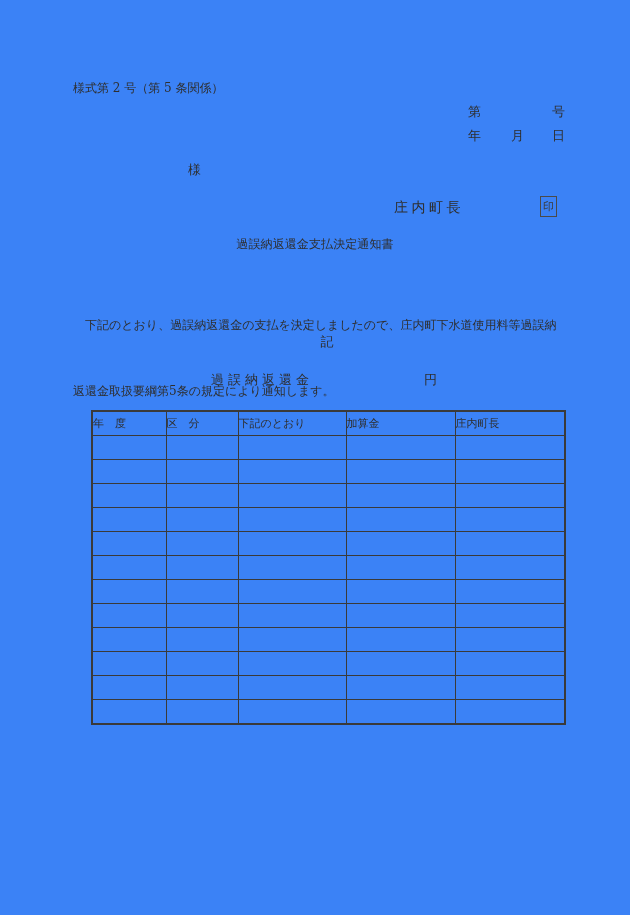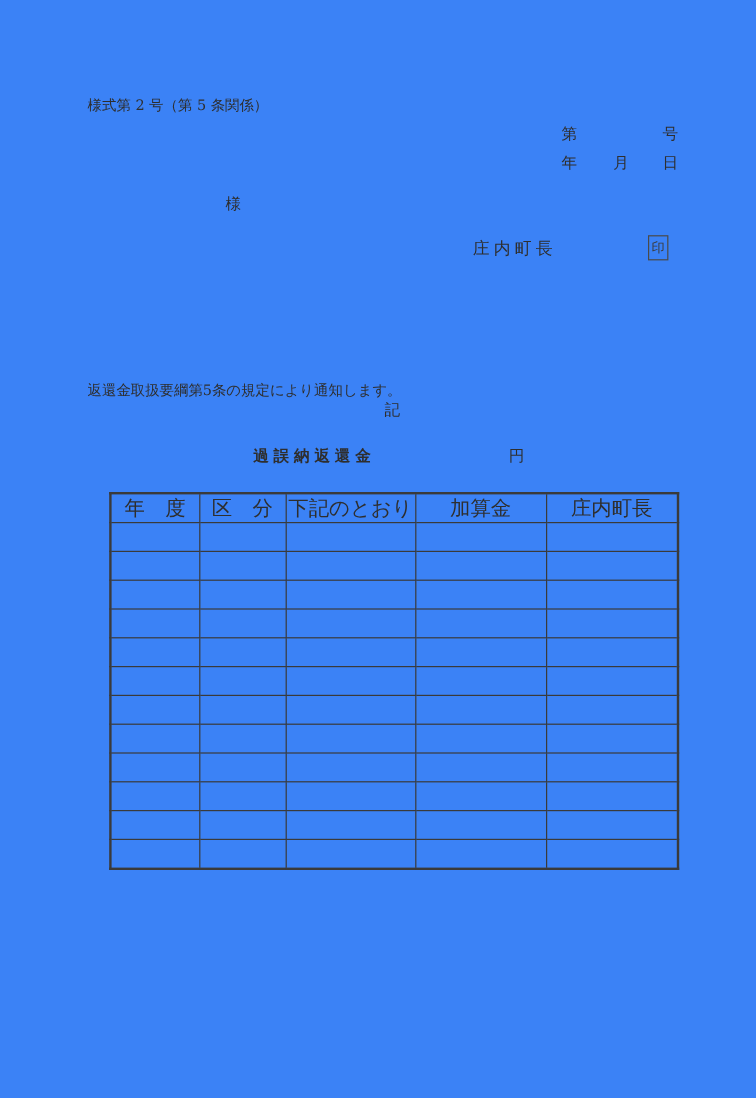--- a/index.html
+++ b/index.html
@@ -32,42 +32,42 @@
     width: 15px; height: 19px;
     border: 1px solid #4a4a4a;
     font-size: 11px;
     display: flex; align-items: center; justify-content: center;
     color: #3a3a3a;
     white-space: normal;
   }
   .doc-title     { left: 0; top: 236px; width: 630px; text-align: center; font-size: 12px; letter-spacing: 0.1px; }
   .body-par      { left: 73px; top: 270px; width: 490px; font-size: 12px; line-height: 22px; white-space: pre; }
   .section-marker{ left: 0; top: 333px; width: 654px; text-align: center; font-size: 13px; }
-  .amount-label  { left: 211px; top: 371px; font-size: 13px; letter-spacing: 4px; font-weight: bold; }
+  .amount-label  { left: 211px; top: 371px; font-size: 13px; letter-spacing: 4px; }
   .amount-blank  { left: 320px; top: 371px; width: 100px; height: 15px; }
   .amount-unit   { left: 424px; top: 371px; font-size: 13px; }
 
   table.grid {
     position: absolute;
     left: 91px; top: 410px;
     width: 473px;
     border-collapse: collapse;
     table-layout: fixed;
     border: 2px solid #3a3a3a;
   }
   table.grid th, table.grid td {
     border: 1px solid #3a3a3a;
     padding: 0;
     margin: 0;
   }
   table.grid thead th {
     height: 23px;
-    font-size: 17px;
+    font-size: 11px;
     font-weight: normal;
-    text-align: center;
+    text-align: left;
     vertical-align: middle;
     color: #2e2e2e;
   }
   table.grid tbody td {
     height: 23px;
   }
 </style>
 </head>
 <body>
 
@@ -83,22 +83,24 @@
   <div class="abs date-day">日</div>
 
   <div class="abs addressee-blank"></div>
   <div class="abs addressee">様</div>
 
   <div class="abs sender">庄内町長</div>
   <div class="abs seal">
     <span>印</span>
   </div>
 
+  <div class="abs doc-title">過誤納返還金支払決定通知書</div>
 
   <div class="abs body-par">
+    <span style="display:block">　下記のとおり、過誤納返還金の支払を決定しましたので、庄内町下水道使用料等過誤納</span>
     <span style="display:block">返還金取扱要綱第5条の規定により通知します。</span>
   </div>
 
   <div class="abs section-marker">記</div>
 
   <div class="abs amount-label">過誤納返還金</div>
   <div class="abs amount-blank"></div>
   <div class="abs amount-unit">円</div>
 
   <table class="grid">

